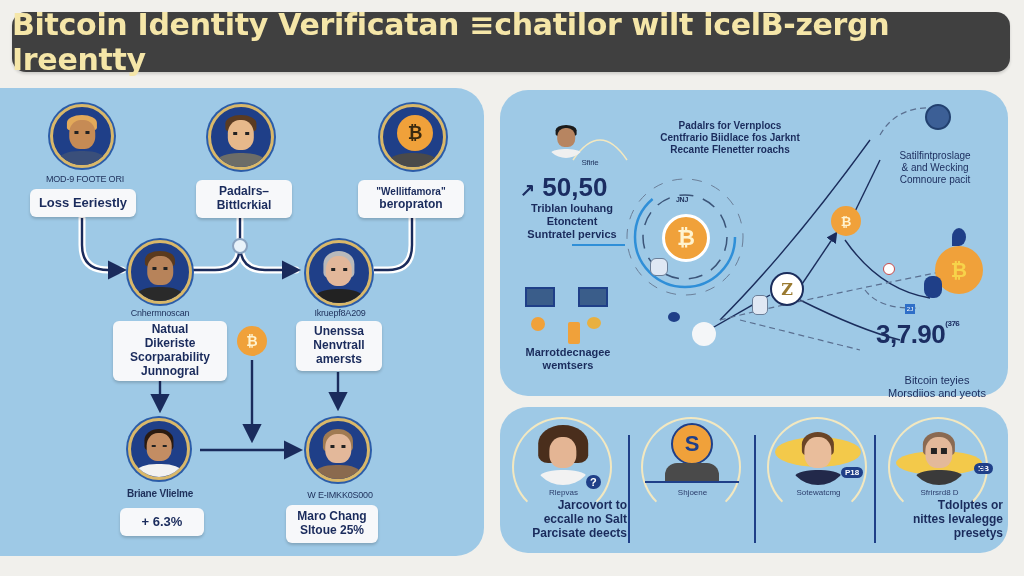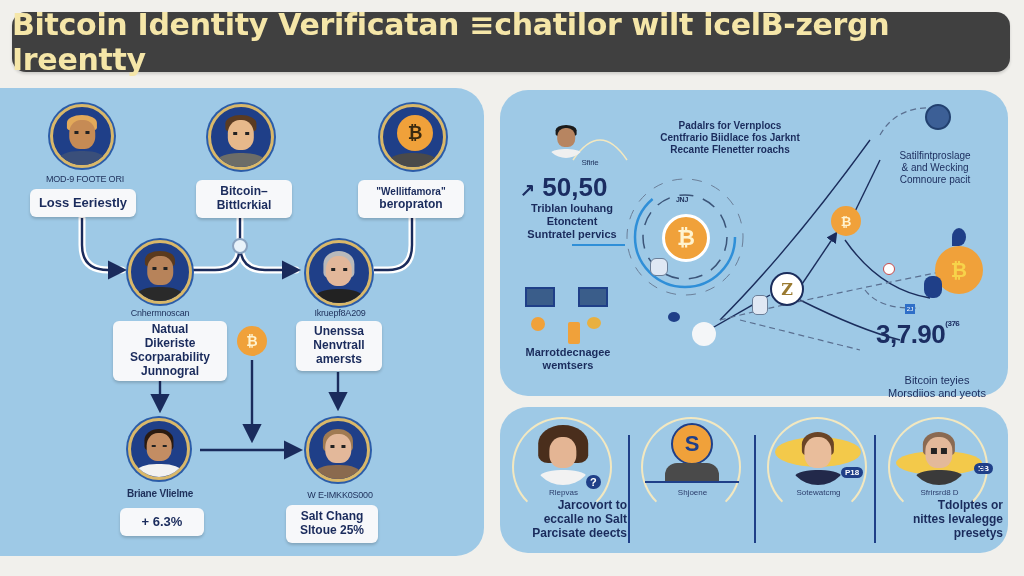--- a/index.html
+++ b/index.html
@@ -121,21 +121,21 @@
   <span>Loss Eeriestly</span>
 </div>
 
 <div class="avatar" style="left:208px;top:104px;width:66px;height:66px;">
   <div class="hair" style="background:#5a3b22;"></div>
   <div class="face" style="background:#e7b98b;"></div>
   <div class="eyes"></div>
   <div class="body" style="background:#6c6d68;"></div>
 </div>
 <div class="label-box" style="left:196px;top:180px;width:96px;height:38px;font-size:12px;">
-  <span>Bitcoin–</span>
+  <span>Padalrs–</span>
   <span>Bittlcrkial</span>
 </div>
 
 <div class="avatar" style="left:380px;top:104px;width:66px;height:66px;">
   <div class="coin" style="left:14px;top:8px;width:36px;height:36px;font-size:18px;color:#3a2a10;">₿</div>
   <div class="body" style="background:#4a4a4a;"></div>
 </div>
 <div class="label-box" style="left:358px;top:180px;width:106px;height:38px;font-size:12px;">
   <span style="font-size:10px;">"Wellitfamora"</span>
   <span>beropraton</span>
@@ -184,21 +184,21 @@
 </div>
 
 <div class="avatar" style="left:306px;top:418px;width:64px;height:64px;">
   <div class="hair" style="background:#a07a52;height:40%;"></div>
   <div class="face" style="background:#e3b89a;"></div>
   <div class="eyes"></div>
   <div class="body" style="background:#8a6a4e;"></div>
 </div>
 <div class="caption" style="left:290px;top:490px;width:100px;">W E-IMKK0S000</div>
 <div class="label-box" style="left:286px;top:505px;width:92px;height:38px;font-size:12px;">
-  <span>Salt Chang</span>
+  <span>Maro Chang</span>
   <span>Sltoue 25%</span>
 </div>
 
 <div class="avatar" style="left:546px;top:120px;width:40px;height:38px;border:none;box-shadow:none;background:transparent;">
   <div class="hair" style="background:#1b1b1b;"></div>
   <div class="face" style="background:#b78561;"></div>
   <div class="body" style="background:#f0f0f0;"></div>
 </div>
 <div class="caption" style="left:575px;top:158px;width:30px;font-size:8px;">Sfirie</div>
 

